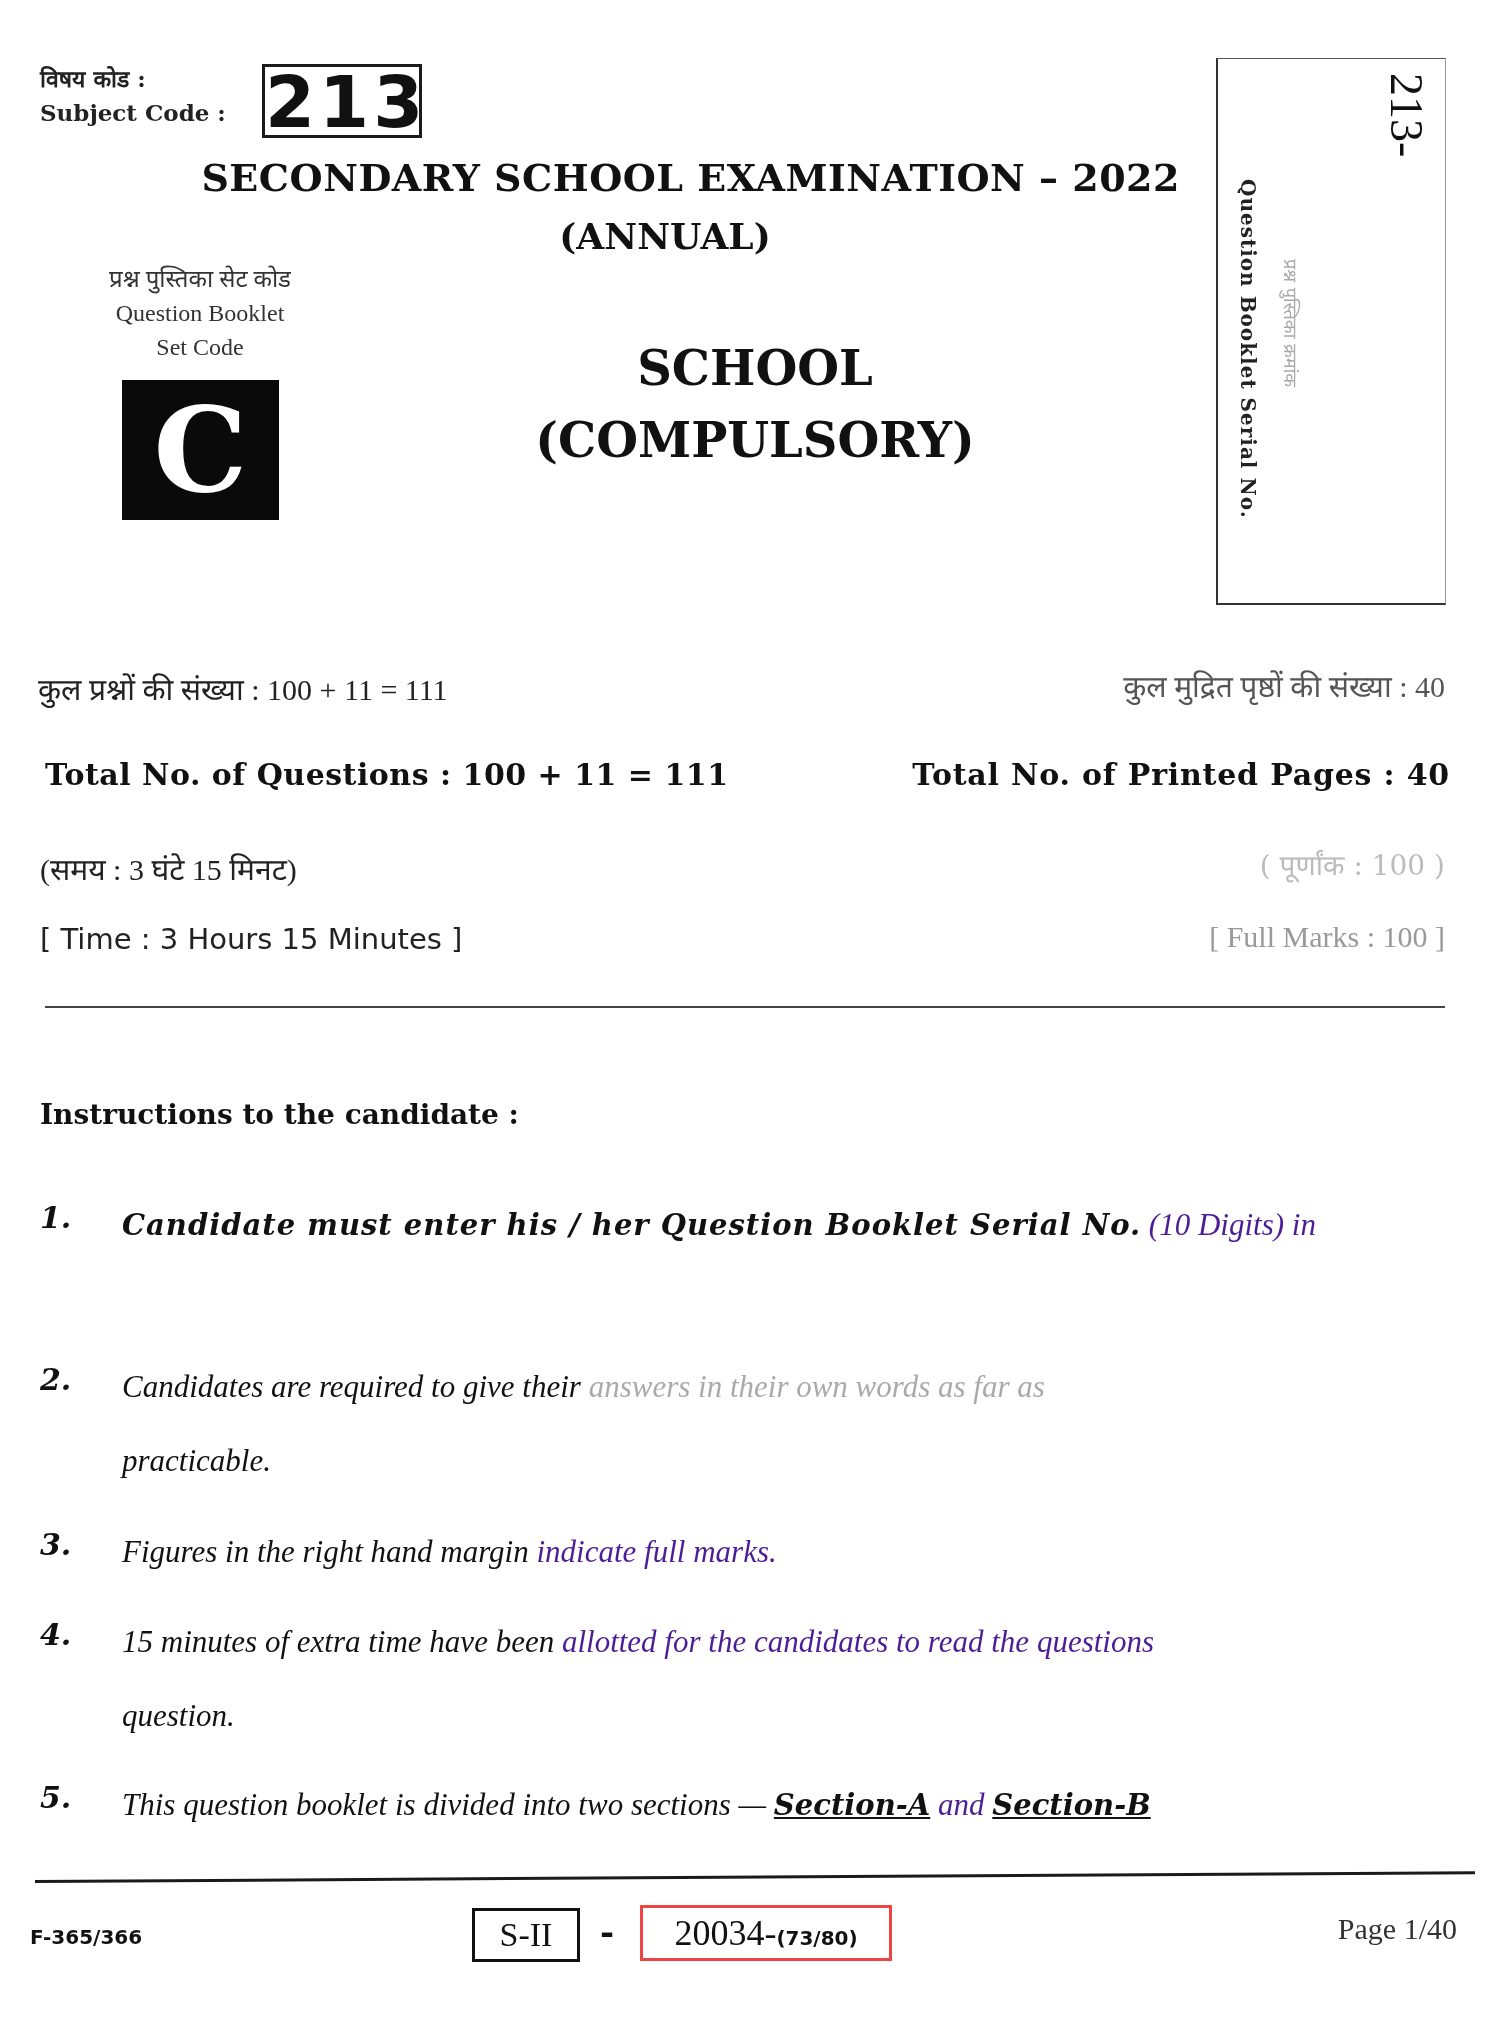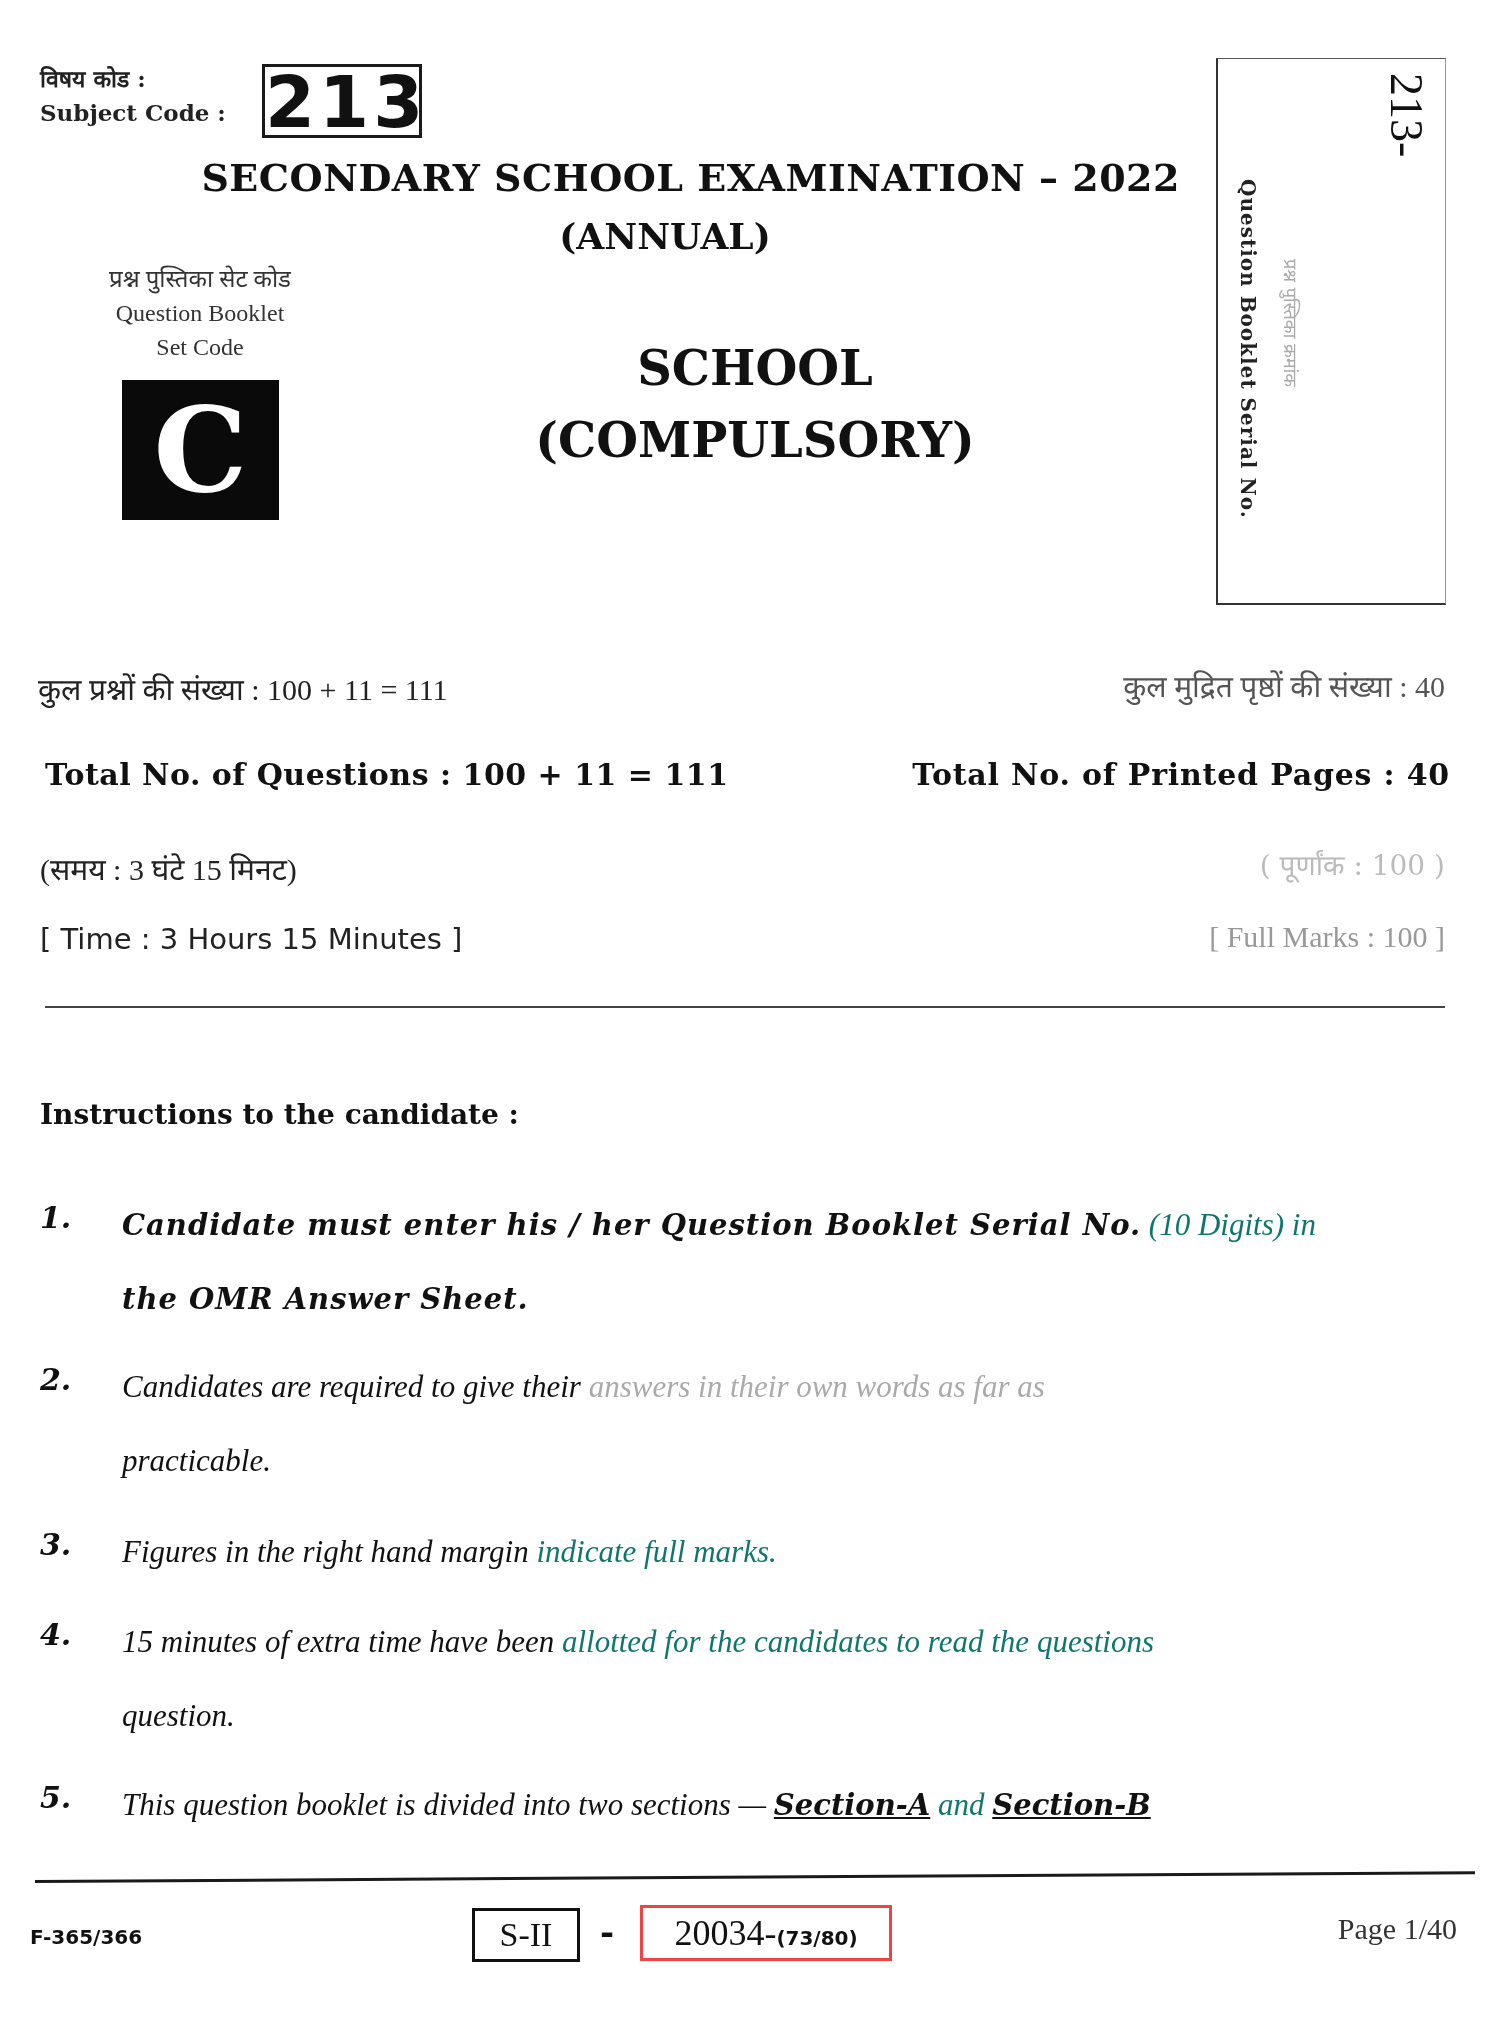--- a/index.html
+++ b/index.html
@@ -66,21 +66,21 @@
 
   .rule1 { left: 45px; top: 1006px; width: 1400px; height: 2px; background: #444; }
 
   
   .instr-head { left: 40px; top: 1098px; font-size: 28px; font-weight: bold; }
   .instr { left: 0; width: 1505px; }
   .instr .num { position: absolute; left: 40px; font-size: 30px; font-style: italic; font-weight: bold; }
   .instr .txt { position: absolute; left: 122px; width: 1340px; font-size: 31px; font-style: italic;
     line-height: 74px; font-family: "Liberation Serif", serif; }
   .bold-i { font-weight: bold; font-family: "DejaVu Serif", serif; font-size: 29px; letter-spacing: 1px; }
-  .fade { color: #0f766e; }
+  .fade { color: #4c1d95; }
   .fade2 { color: #aaa; }
   .u { text-decoration: underline; font-weight: bold; font-family: "DejaVu Serif", serif; font-size: 29px; }
 
   .rule2 { left: 35px; top: 1880px; width: 1440px; height: 3px; background: #1a1a1a; transform: rotate(-0.35deg); transform-origin: left; }
 
   
   .foot-code { left: 30px; top: 1925px; font-family: "DejaVu Sans", sans-serif; font-weight: bold; font-size: 20px; color: #111; }
   .foot-box1 { left: 472px; top: 1908px; width: 108px; height: 54px; border: 3px solid #111; box-sizing: border-box;
     font-family: "Liberation Serif", serif; font-size: 34px; line-height: 48px; text-align: center; }
   .foot-dash { left: 600px; top: 1912px; font-size: 34px; font-weight: bold; }
@@ -126,21 +126,20 @@
 <div class="abs en-marks">[ Full Marks : 100 ]</div>
 
 <div class="abs rule1"></div>
 
 <div class="abs instr-head">Instructions to the candidate :</div>
 
 <div class="abs instr" style="top:1188px;">
   <span class="num" style="top:12px;">1.</span>
   <div class="txt" style="top:0;">
     <span class="bold-i">Candidate must enter his / her Question Booklet Serial No.</span><span class="fade"> (10 Digits) in</span><br>
-    <span class="bold-i">the OMR Answer Sheet.</span>
   </div>
 </div>
 
 <div class="abs instr" style="top:1350px;">
   <span class="num" style="top:12px;">2.</span>
   <div class="txt" style="top:0;">
     <span>Candidates are required to give their</span><span class="fade2"> answers in their own words as far as</span><br>
     <span>practicable.</span>
   </div>
 </div>

